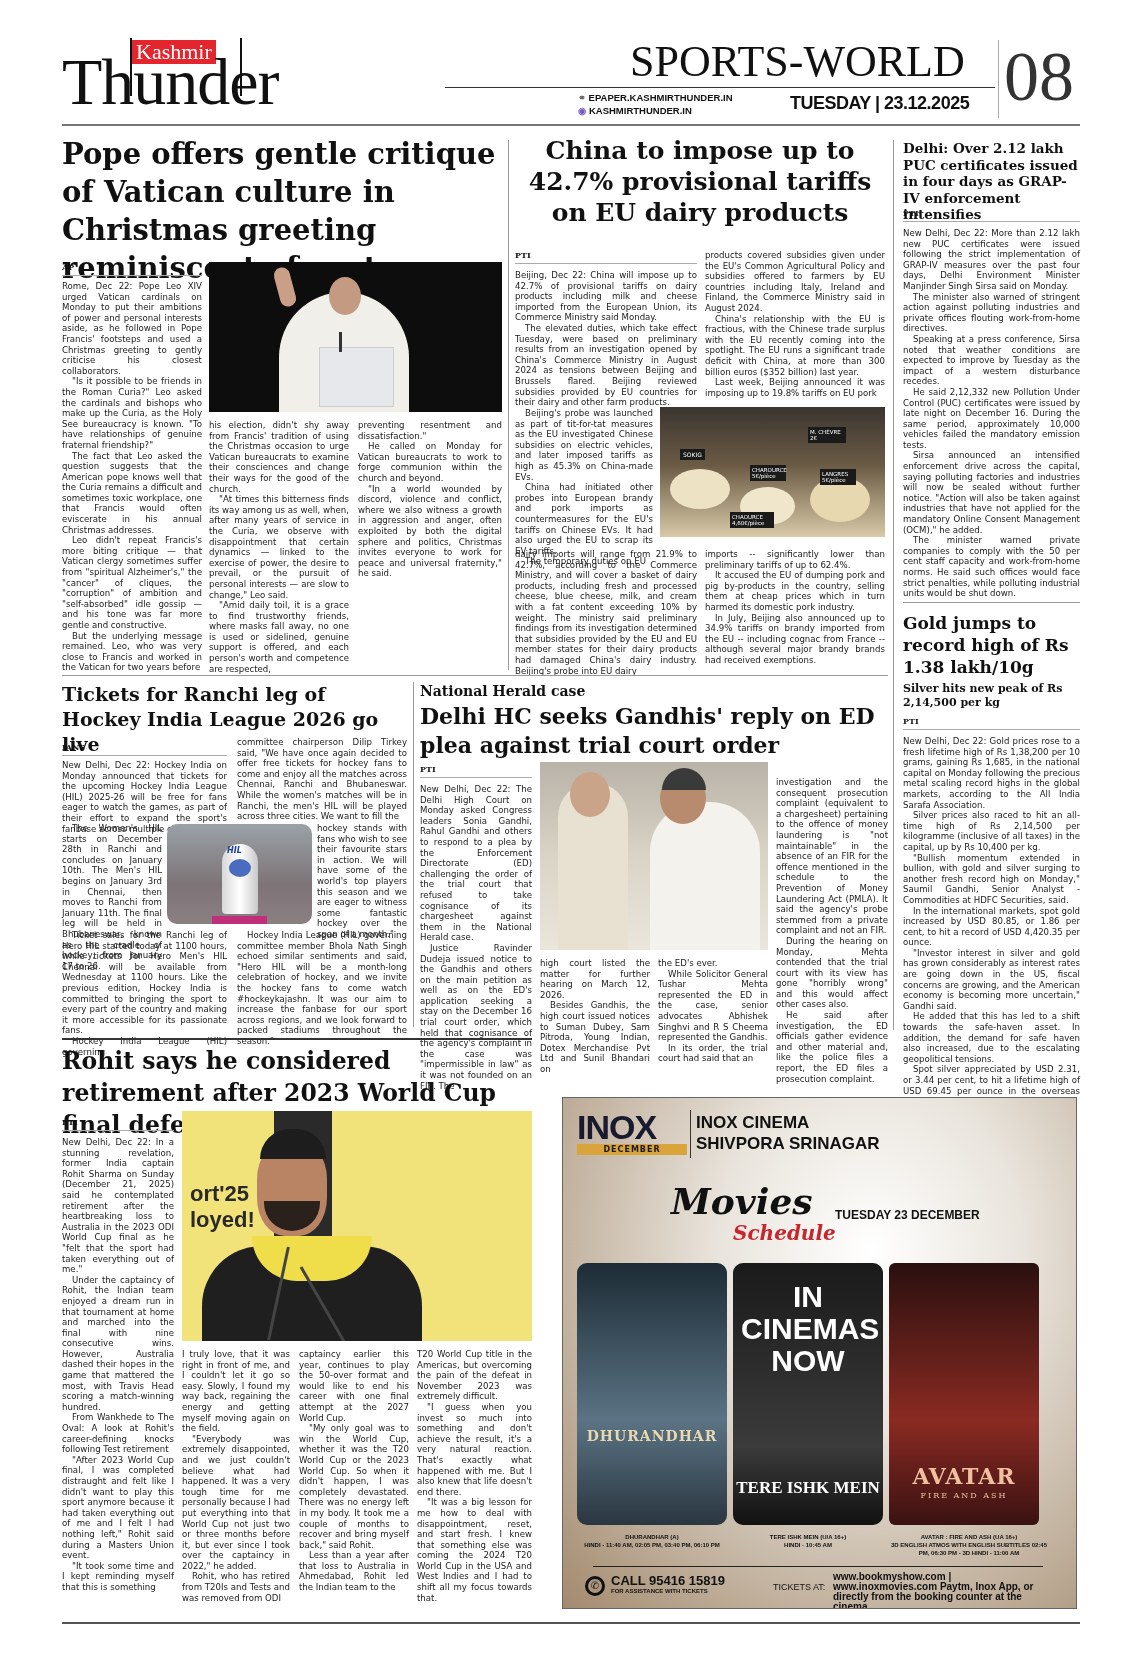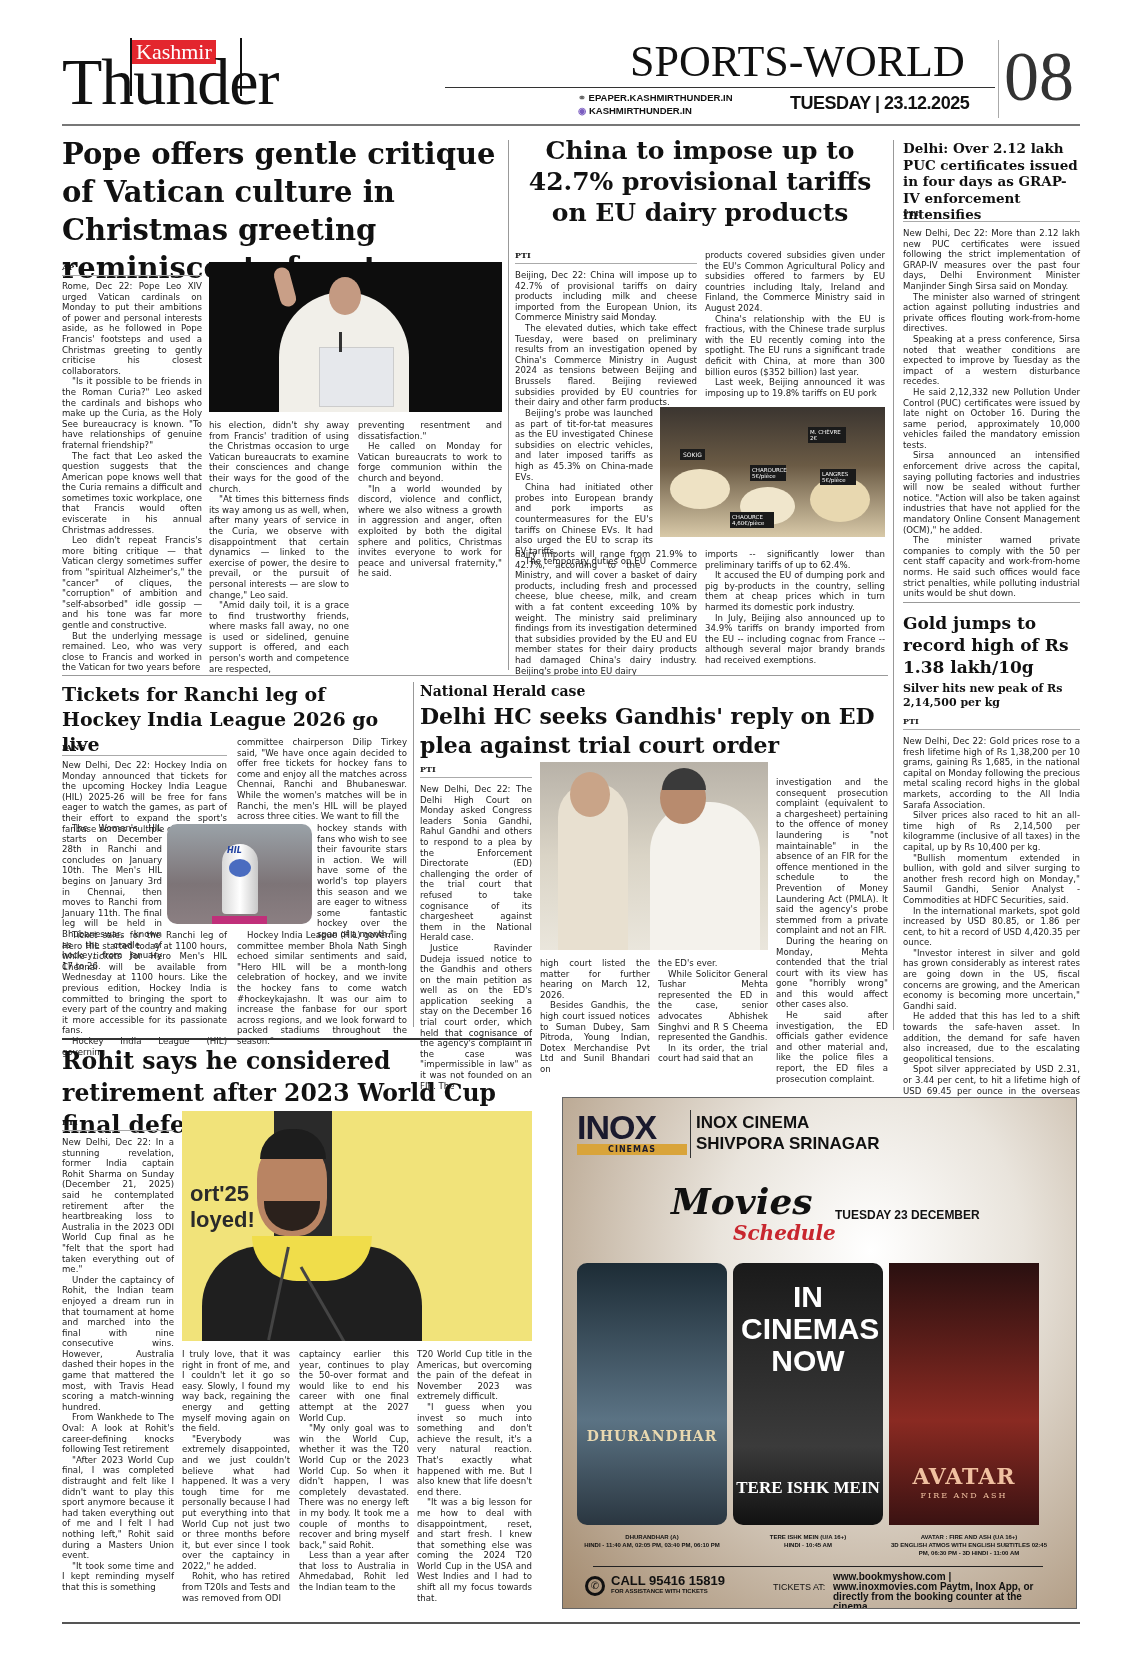--- a/index.html
+++ b/index.html
@@ -110,21 +110,21 @@
 </div>
 <div class="abs rule" style="left:893px;top:140px;width:1px;height:890px"></div>
 
 <div class="abs" style="left:903px;top:140px;width:177px;height:450px">
   <div class="abs hl" style="left:0;top:0;width:177px;font-size:13.5px;line-height:16.5px">Delhi: Over 2.12 lakh PUC certificates issued in four days as GRAP-IV enforcement intensifies</div>
   <div class="abs agency" style="left:0;top:68px;width:177px">PTI</div>
   <div class="abs body" style="left:0;top:88px;width:177px">
     <p class="first">New Delhi, Dec 22: More than 2.12 lakh new PUC certificates were issued following the strict implementation of GRAP-IV measures over the past four days, Delhi Environment Minister Manjinder Singh Sirsa said on Monday.</p>
     <p>The minister also warned of stringent action against polluting industries and private offices flouting work-from-home directives.</p>
     <p>Speaking at a press conference, Sirsa noted that weather conditions are expected to improve by Tuesday as the impact of a western disturbance recedes.</p>
-    <p>He said 2,12,332 new Pollution Under Control (PUC) certificates were issued by late night on October 16. During the same period, approximately 10,000 vehicles failed the mandatory emission tests.</p>
+    <p>He said 2,12,332 new Pollution Under Control (PUC) certificates were issued by late night on December 16. During the same period, approximately 10,000 vehicles failed the mandatory emission tests.</p>
     <p>Sirsa announced an intensified enforcement drive across the capital, saying polluting factories and industries will now be sealed without further notice. "Action will also be taken against industries that have not applied for the mandatory Online Consent Management (OCM)," he added.</p>
     <p>The minister warned private companies to comply with the 50 per cent staff capacity and work-from-home norms. He said such offices would face strict penalties, while polluting industrial units would be shut down.</p>
   </div>
 </div>
 <div class="abs rule" style="left:903px;top:602px;width:177px;height:1px"></div>
 
 <div class="abs" style="left:903px;top:612px;width:177px;height:420px">
   <div class="abs hl" style="left:0;top:0;width:177px;font-size:17px;line-height:22px">Gold jumps to record high of Rs 1.38 lakh/10g</div>
   <div class="abs hl" style="left:0;top:70px;width:177px;font-size:11px;line-height:14px">Silver hits new peak of Rs 2,14,500 per kg</div>
   <div class="abs agency" style="left:0;top:104px;width:177px">PTI</div>
@@ -239,39 +239,39 @@
   <div class="abs body" style="left:355px;top:304px;width:115px">
     <p class="first">T20 World Cup title in the Americas, but overcoming the pain of the defeat in November 2023 was extremely difficult.</p>
     <p>"I guess when you invest so much into something and don't achieve the result, it's a very natural reaction. That's exactly what happened with me. But I also knew that life doesn't end there.</p>
     <p>"It was a big lesson for me how to deal with disappointment, reset, and start fresh. I knew that something else was coming the 2024 T20 World Cup in the USA and West Indies and I had to shift all my focus towards that.</p>
   </div>
 </div>
 
 <div class="abs" style="left:562px;top:1097px;width:515px;height:512px;border:1px solid #666;background:radial-gradient(ellipse at 60% 30%,#ffffff 0%,#e9e4dc 35%,#a38a6e 100%);overflow:hidden">
   <div class="abs" style="left:14px;top:12px;width:110px;height:48px">
     <div style="font-family:'Liberation Sans',sans-serif;font-weight:900;font-size:34px;line-height:34px;color:#1a1a2e;letter-spacing:-1px">INOX</div>
-    <div style="background:#d9a43a;color:#1a1a2e;font-size:8px;font-weight:bold;text-align:center;letter-spacing:1px;line-height:11px">CINEMAS</div>
+    <div style="background:#d9a43a;color:#1a1a2e;font-size:8px;font-weight:bold;text-align:center;letter-spacing:1px;line-height:11px">DECEMBER</div>
   </div>
   <div class="abs" style="left:127px;top:12px;width:1px;height:48px;background:#333"></div>
   <div class="abs" style="left:133px;top:14px;font-family:'Liberation Sans',sans-serif;font-weight:900;font-size:17px;line-height:21px;color:#111">
     <div>INOX CINEMA</div>
     <div>SHIVPORA SRINAGAR</div>
   </div>
   <div class="abs" style="left:108px;top:82px;font-family:'DejaVu Serif',serif;font-style:italic;font-weight:bold;font-size:36px;color:#111">Movies</div>
   <div class="abs" style="left:170px;top:123px;font-family:'DejaVu Serif',serif;font-style:italic;font-weight:bold;font-size:20px;color:#c8262e">Schedule</div>
   <div class="abs" style="left:272px;top:110px;font-family:'Liberation Sans',sans-serif;font-weight:900;font-size:12px;color:#111">TUESDAY 23 DECEMBER</div>
 
   <div class="abs" style="left:14px;top:165px;width:150px;height:262px;border-radius:10px;background:linear-gradient(180deg,#1d2c36,#5b7384 60%,#2a3640)">
     <div class="abs" style="left:0;top:165px;width:150px;text-align:center;font-family:'DejaVu Serif',serif;font-weight:bold;font-size:14px;color:#e8d8b0;letter-spacing:1px">DHURANDHAR</div>
   </div>
   <div class="abs" style="left:170px;top:165px;width:150px;height:262px;border-radius:10px;background:linear-gradient(180deg,#1a1a1a,#3b3b3b 70%,#111)">
     <div class="abs" style="left:8px;top:18px;width:134px;text-align:center;font-family:Liberation Sans, sans-serif;font-weight:900;font-size:30px;line-height:32px;color:#fff">IN CINEMAS NOW</div>
     <div class="abs" style="left:0;top:215px;width:150px;text-align:center;font-family:'Liberation Serif',serif;font-weight:bold;font-size:17px;color:#fff">TERE ISHK MEIN</div>
   </div>
-  <div class="abs" style="left:326px;top:165px;width:150px;height:262px;border-radius:0;background:linear-gradient(180deg,#2a1010,#8a2a22 60%,#3a1212)">
+  <div class="abs" style="left:326px;top:165px;width:150px;height:262px;border-radius:6px;background:linear-gradient(180deg,#2a1010,#8a2a22 60%,#3a1212)">
     <div class="abs" style="left:0;top:200px;width:150px;text-align:center;font-family:'DejaVu Serif',serif;font-weight:bold;font-size:22px;color:#f0c0a0;letter-spacing:1px">AVATAR</div>
     <div class="abs" style="left:0;top:228px;width:150px;text-align:center;font-family:'DejaVu Serif',serif;font-size:8px;color:#f0c0a0;letter-spacing:2px">FIRE AND ASH</div>
   </div>
 
   <div class="abs" style="left:14px;top:435px;width:150px;text-align:center;font-family:'Liberation Sans',sans-serif;font-weight:bold;font-size:6px;line-height:8px">
     <div>DHURANDHAR (A)</div>
     <div>HINDI - 11:40 AM, 02:05 PM, 03:40 PM, 06:10 PM</div>
   </div>
   <div class="abs" style="left:170px;top:435px;width:150px;text-align:center;font-family:'Liberation Sans',sans-serif;font-weight:bold;font-size:6px;line-height:8px">
     <div>TERE ISHK MEIN (U/A 16+)</div>

